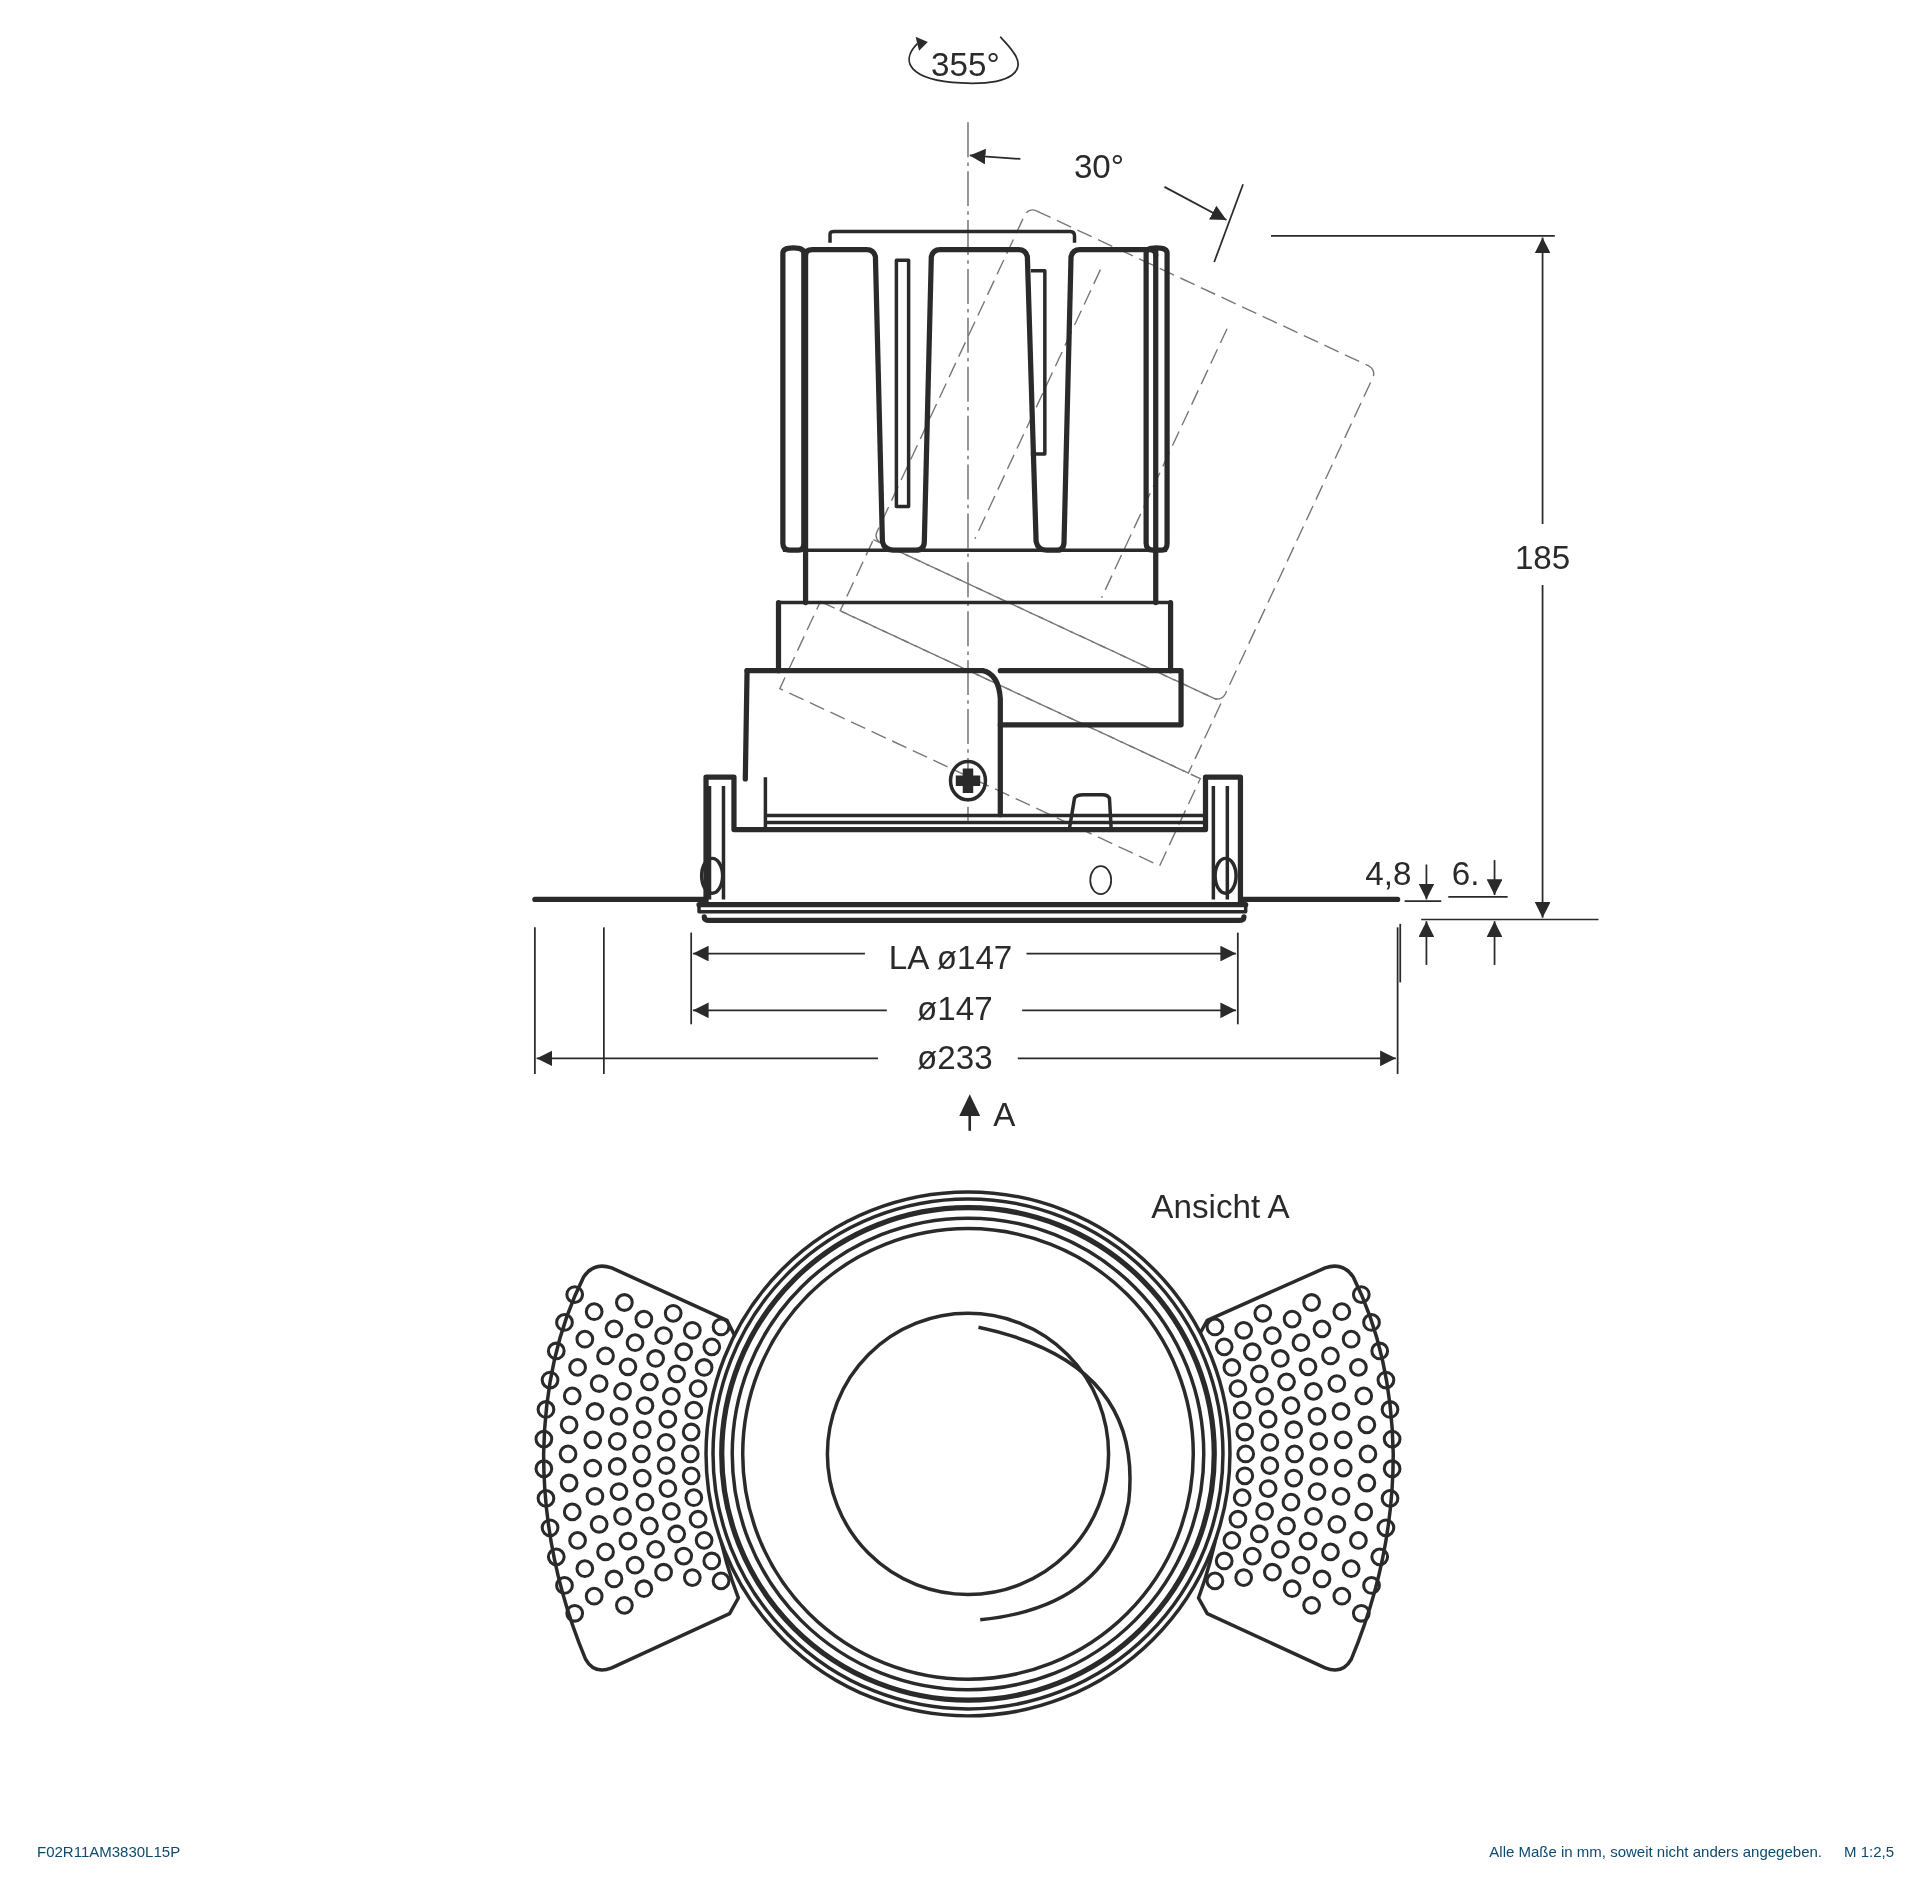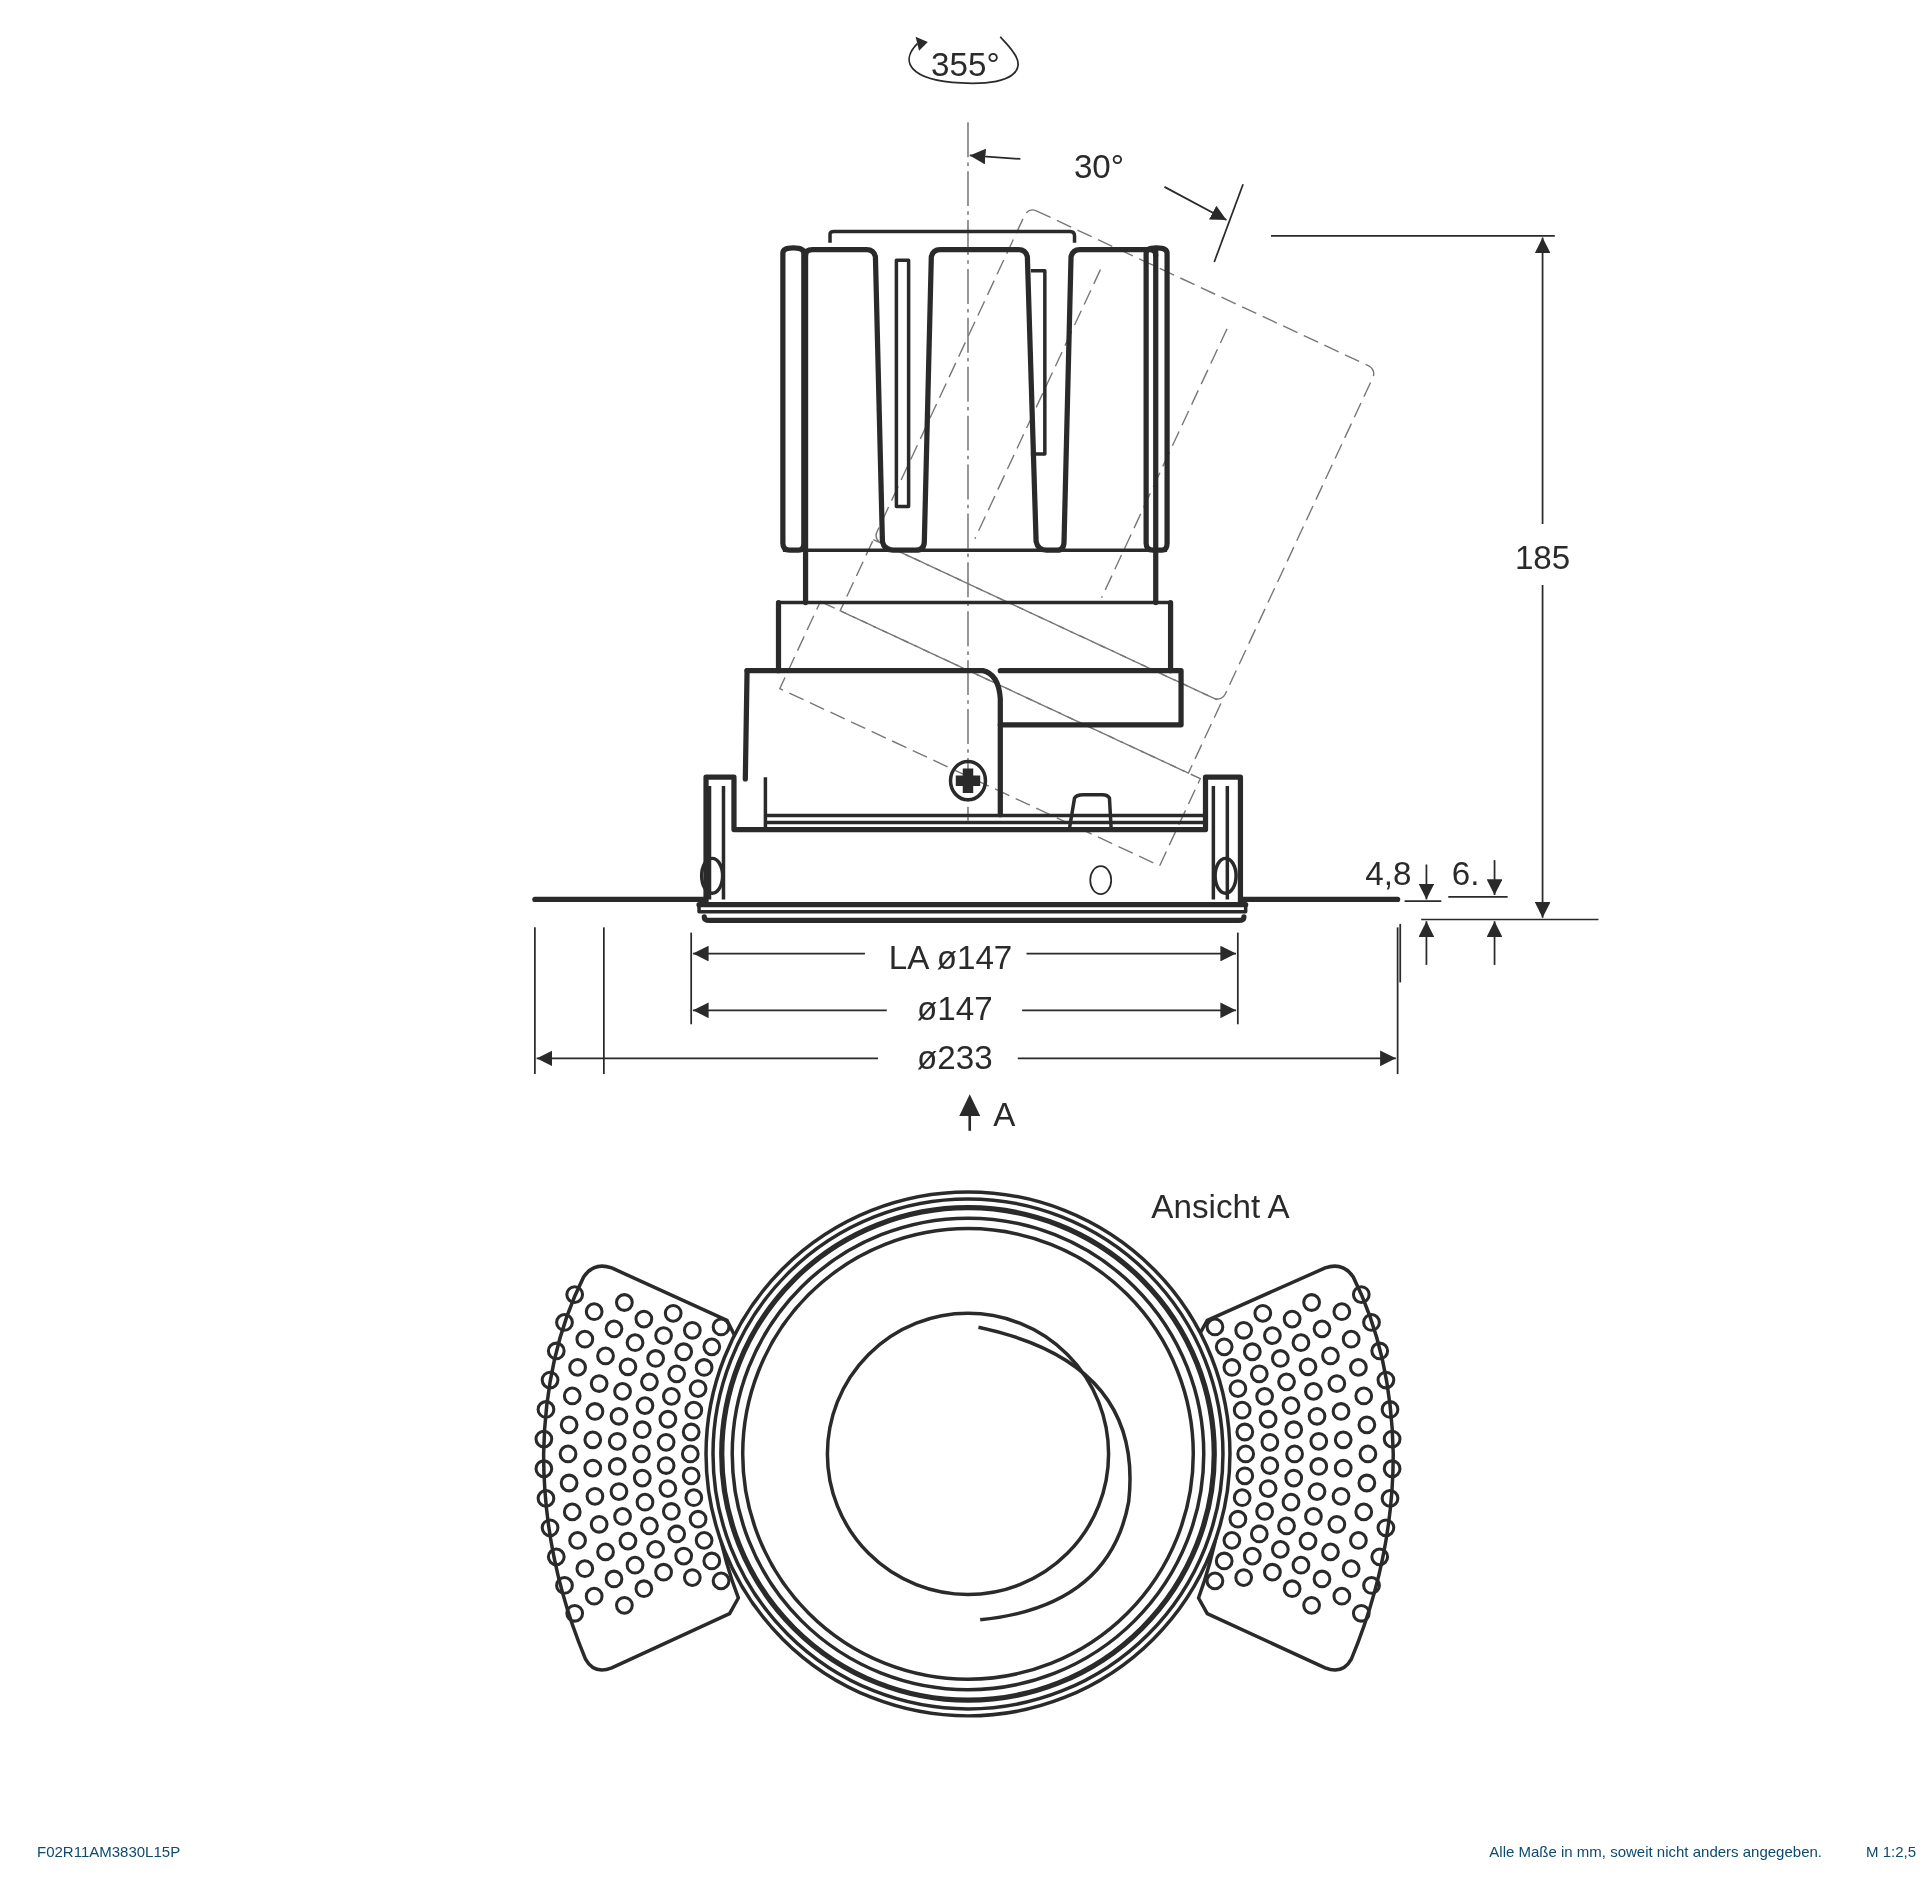--- a/index.html
+++ b/index.html
@@ -8,21 +8,21 @@
     .thick { stroke: #2a2a2a; stroke-width: 6; fill: none; stroke-linejoin: round; stroke-linecap: round; }
     .med { stroke: #2a2a2a; stroke-width: 4; fill: none; stroke-linejoin: round; }
     .thin { stroke: #2a2a2a; stroke-width: 2; fill: none; }
     .dash { stroke: #777; stroke-width: 1.6; fill: none; stroke-dasharray: 18 8; }
     .center { stroke: #555; stroke-width: 1.4; fill: none; stroke-dasharray: 40 6 4 6; }
     .dimtxt { font-family: "Liberation Sans", sans-serif; font-size: 38px; fill: #2a2a2a; }
     .dimtxt-c { font-family: "Liberation Sans", sans-serif; font-size: 38px; fill: #2a2a2a; text-anchor: middle; }
     .footer { position: absolute; top: 1843px; font-family: "Liberation Sans", sans-serif; font-size: 15px; color: #0c4a6e; }
     #footer-code { left: 37px; }
     #footer-note { left: 0; width: 1822px; text-align: right; }
-    #footer-scale { right: 13px; margin-left: 16px; }
+    #footer-scale { right: 35px; margin-left: 16px; }
   </style>
 </head>
 <body>
 
 <svg id="drawing" width="1929" height="1901" viewBox="0 0 2208 2177" xmlns="http://www.w3.org/2000/svg">
   <defs>
     <marker id="arr" viewBox="0 0 10 10" refX="10" refY="5" markerWidth="12" markerHeight="12" orient="auto-start-reverse" markerUnits="userSpaceOnUse">
       <path d="M0,0 L10,5 L0,10 z" fill="#2a2a2a"></path>
     </marker>
     <marker id="arrS" viewBox="0 0 10 10" refX="10" refY="5" markerWidth="18" markerHeight="18" orient="auto-start-reverse" markerUnits="userSpaceOnUse">

